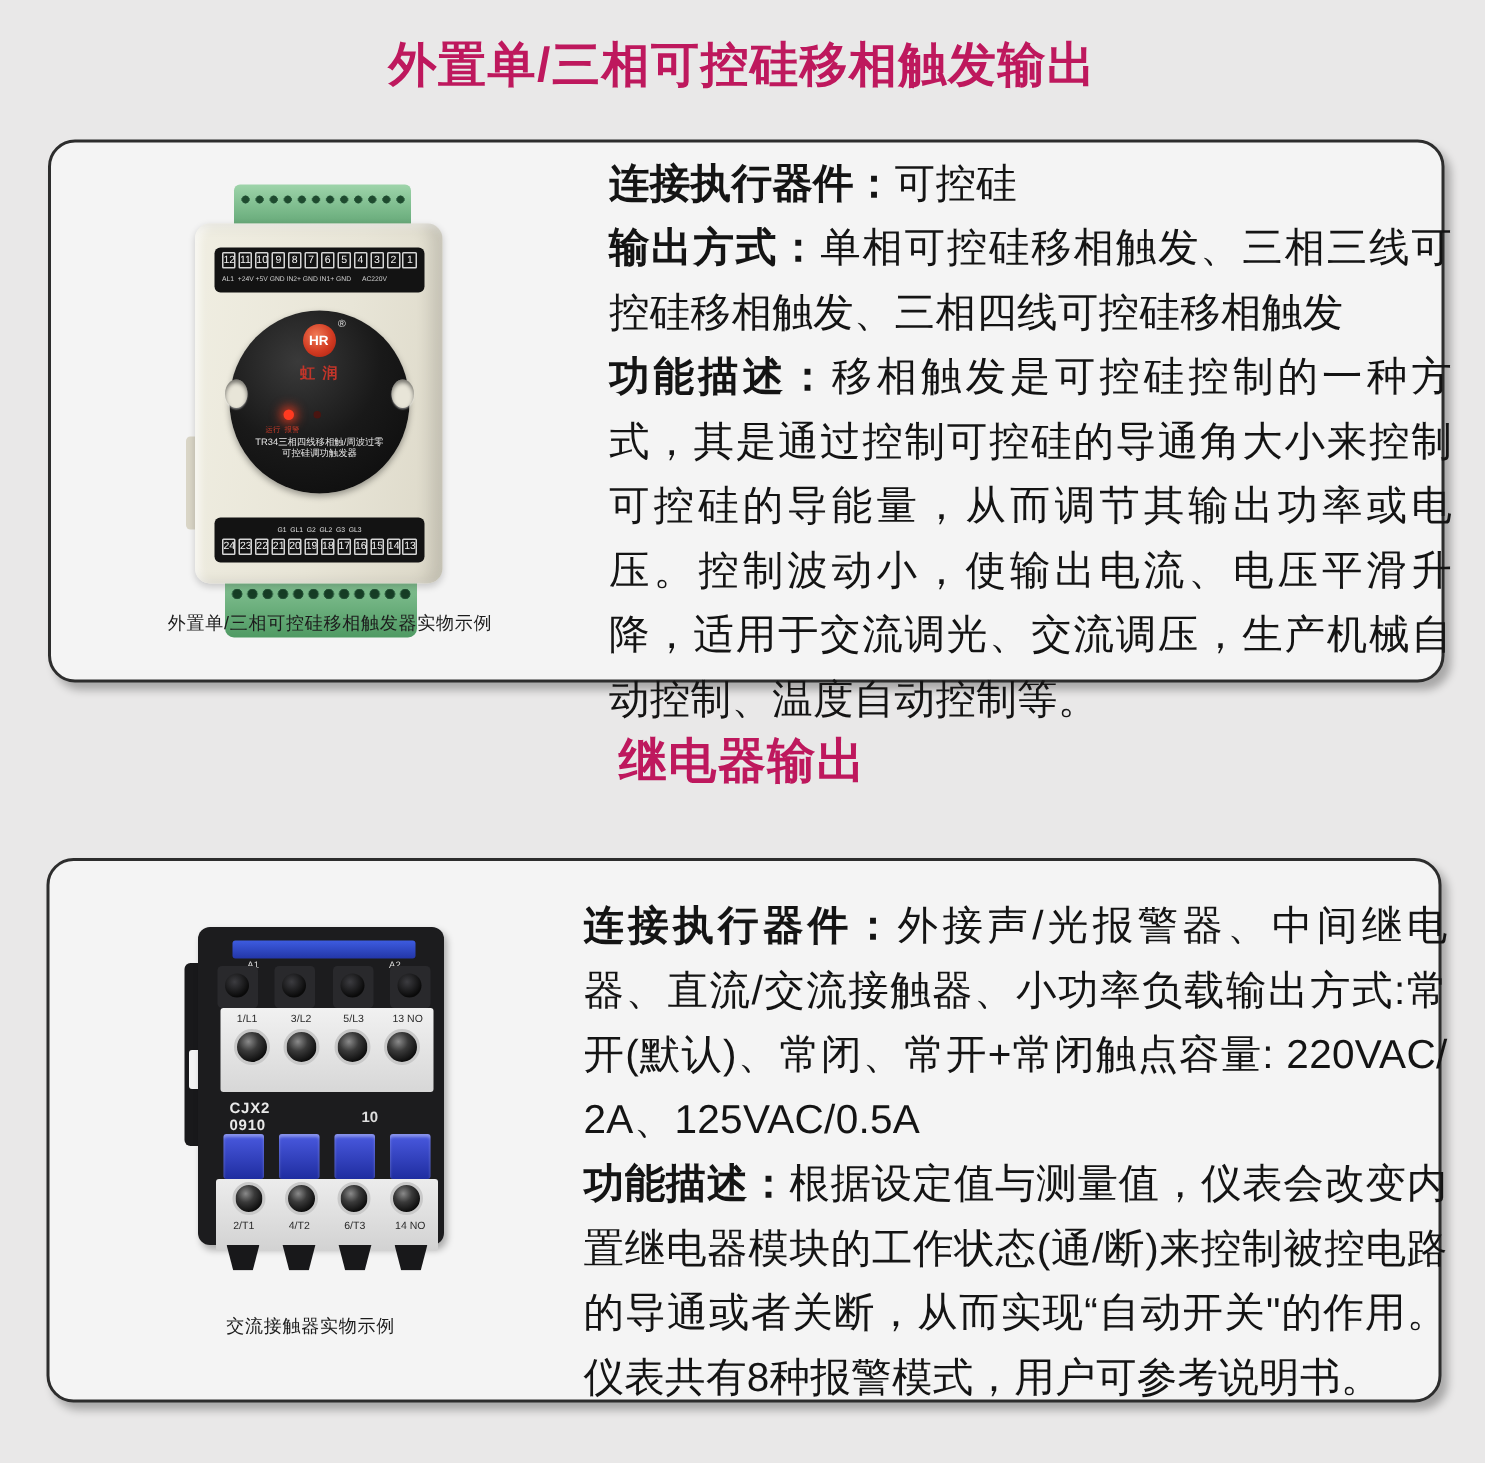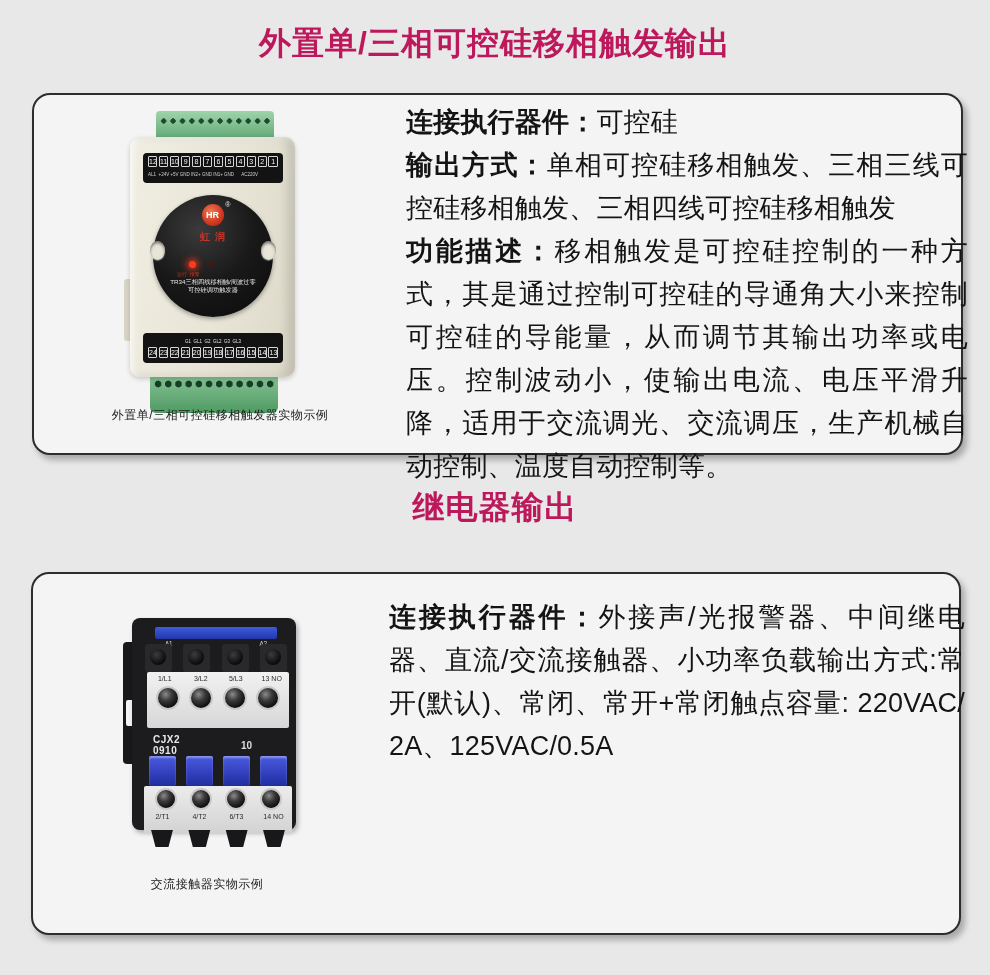--- a/index.html
+++ b/index.html
@@ -27,21 +27,21 @@
   #caption1{left:10px;top:312px;width:352px;}
   #caption2{left:64px;top:302px;width:220px;}
   .spec-col{position:absolute;}
   #spec-col1{left:372px;top:6px;width:562px;}
   #spec-col2{left:356px;top:22px;width:576px;}
   .spec{margin:0;font-size:27px;line-height:43px;letter-spacing:.2px;
     word-break:break-all;text-align:justify;}
   .spec b{font-weight:700;}
 
   
-  .device1{position:absolute;left:96px;top:16px;width:165px;height:304px;}
+  .device1{position:absolute;left:96px;top:28px;width:165px;height:304px;}
   .d1-term{position:absolute;background:linear-gradient(#9ed4aa 0%,#74b585 55%,#549567 100%);}
   .d1-term-top{left:26px;top:0;width:118px;height:36px;border-radius:4px 4px 0 0;}
   .d1-term-bottom{left:20px;top:260px;width:128px;height:42px;border-radius:0 0 6px 6px;
      background:linear-gradient(#8cc79a,#4f9a63);}
   .dotrow{position:absolute;left:3px;right:3px;top:3px;height:14px;
      background-image:radial-gradient(circle 3.5px at 50% 50%, #1e4a2e 60%, #35694a 75%, transparent 80%);
      background-size:9.4px 14px;background-repeat:repeat-x;}
   .d1-term-bottom .dotrow{top:5px;height:16px;
      background-image:radial-gradient(circle 4.5px at 50% 50%, #163d25 60%, #2f6444 75%, transparent 82%);
      background-size:10.2px 16px;}
@@ -247,14 +247,15 @@
       <div class="c-tooth"></div>
       <div class="c-tooth"></div>
       <div class="c-tooth"></div>
     </div>
   </div>
 
   <div class="caption" id="caption2">交流接触器实物示例</div>
 
   <div class="spec-col" id="spec-col2">
     <p class="spec"><b>连接执行器件：</b><span>外接声/光报警器、中间继电器、直流/交流接触器、小功率负载输出方式:常开(默认)、常闭、常开+常闭触点容量: 220VAC/2A、125VAC/0.5A</span></p>
+    <p class="spec"><b>功能描述：</b><span>根据设定值与测量值，仪表会改变内置继电器模块的工作状态(通/断)来控制被控电路的导通或者关断，从而实现“自动开关"的作用。仪表共有8种报警模式，用户可参考说明书。</span></p>
   </div>
 </div>
 
 </body></html>

